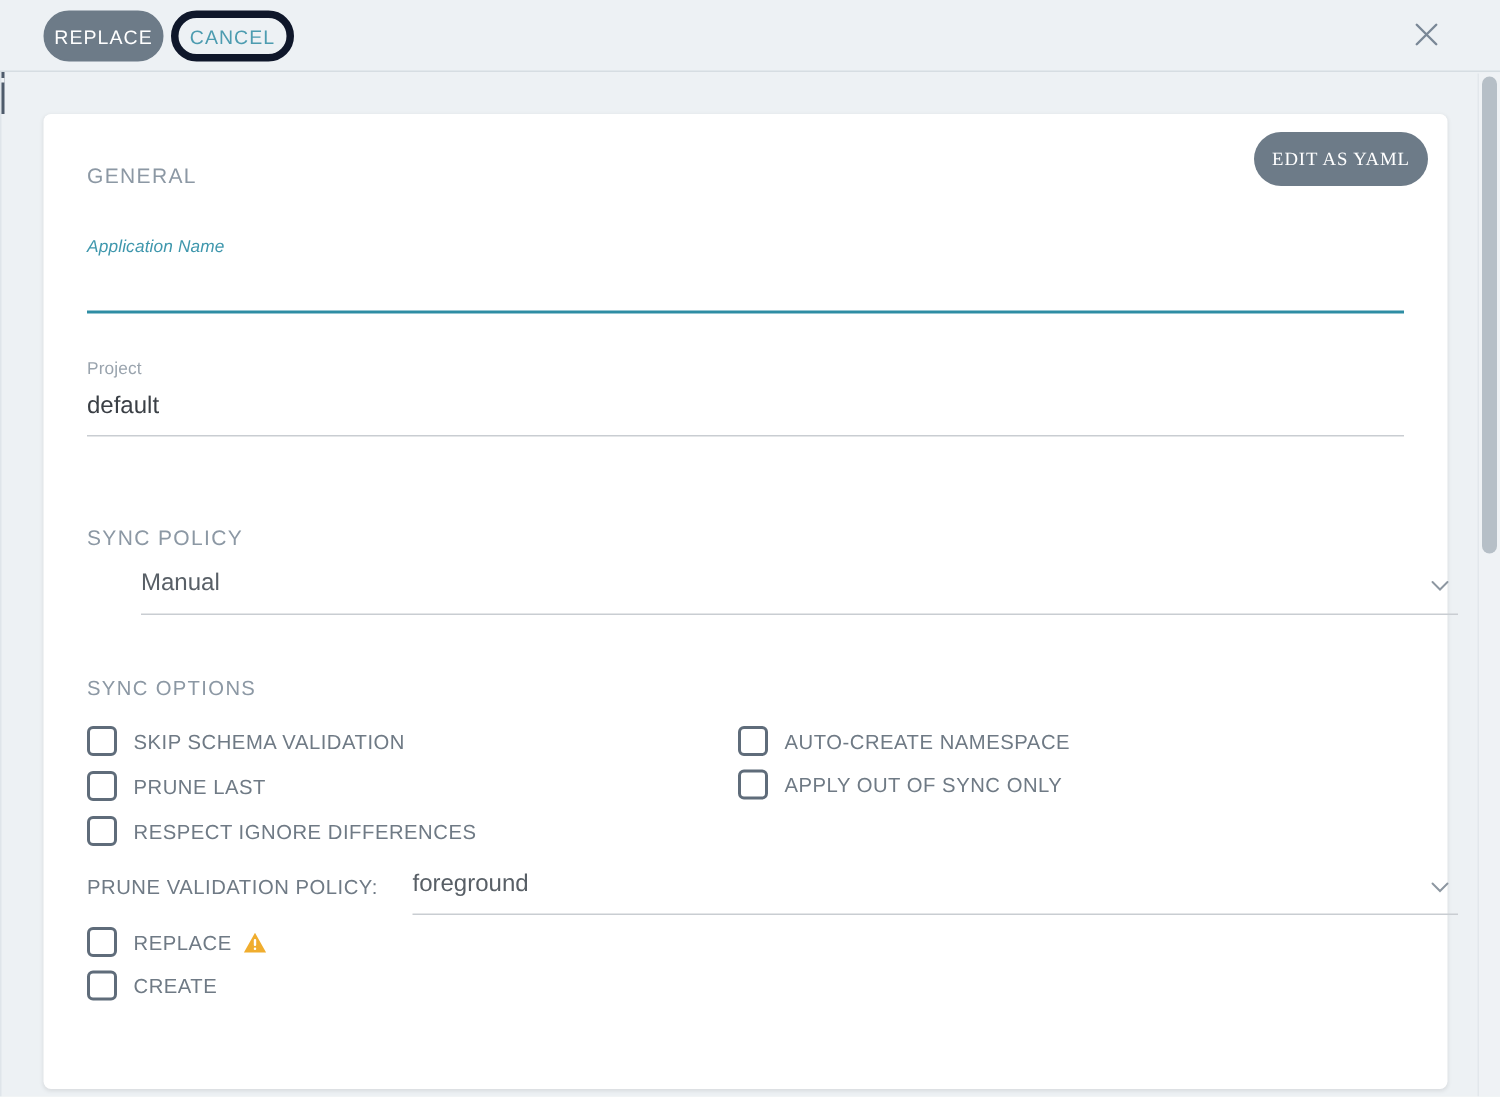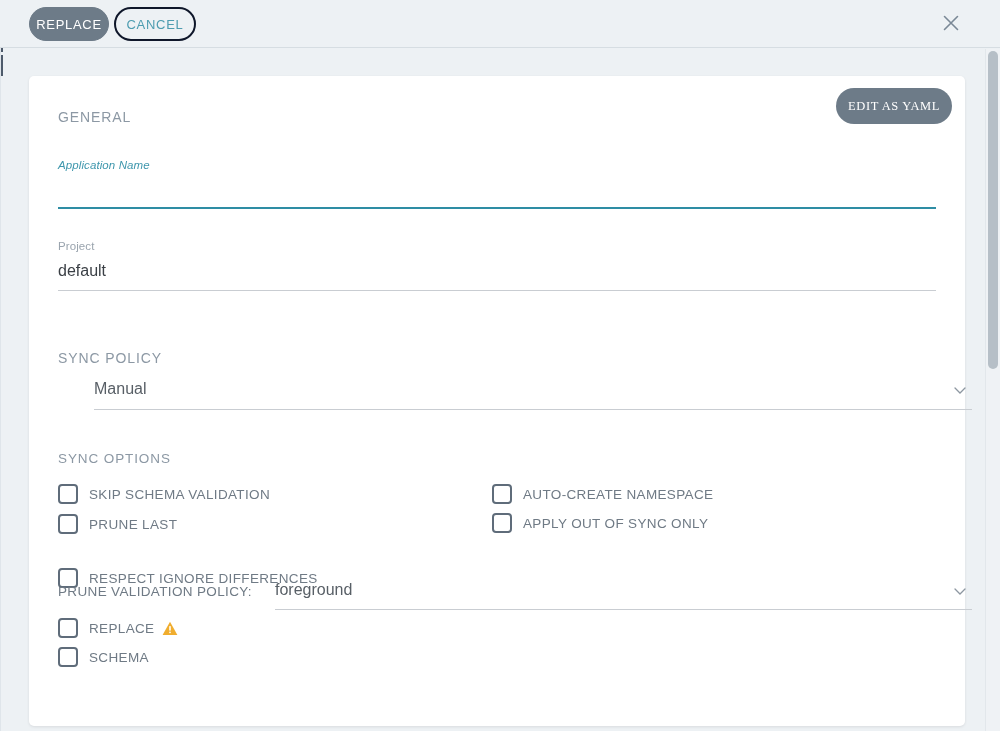--- a/index.html
+++ b/index.html
@@ -69,21 +69,21 @@
     color: #ffffff;
     border: 1px solid #6d7b88;
     font-weight: 400;
   }
 
   .btn-cancel {
     left: 114px; top: 7px;
     width: 82px;
     background: transparent;
     color: #4d9cb0;
-    border: 2px solid #0f172a;
+    border: 5px solid #0f172a;
   }
 
   .close-btn {
     position: absolute;
     right: 36px; top: 10px;
     width: 26px; height: 26px;
     display: flex;
     align-items: center;
     justify-content: center;
     cursor: pointer;
@@ -300,21 +300,21 @@
       <div class="section-title" style="top:375px; left:0; font-size:13.5px;">SYNC OPTIONS</div>
 
       <div class="cb-row" style="top:408px; left:0;">
         <span class="cb-box"></span>
         <span class="cb-label">SKIP SCHEMA VALIDATION</span>
       </div>
       <div class="cb-row" style="top:438px; left:0;">
         <span class="cb-box"></span>
         <span class="cb-label">PRUNE LAST</span>
       </div>
-      <div class="cb-row" style="top:492px; left:0;">
+      <div class="cb-row" style="top:468px; left:0;">
         <span class="cb-box"></span>
         <span class="cb-label">RESPECT IGNORE DIFFERENCES</span>
       </div>
 
       <div class="cb-row" style="top:408px; left:434px;">
         <span class="cb-box"></span>
         <span class="cb-label">AUTO-CREATE NAMESPACE</span>
       </div>
       <div class="cb-row" style="top:437px; left:434px;">
         <span class="cb-box"></span>
@@ -340,18 +340,18 @@
           <svg width="16" height="15" viewBox="0 0 16 15">
             <path d="M8 0.8 L15.4 14 L0.6 14 Z" fill="#f0ad2e"></path>
             <rect x="7.2" y="5" width="1.6" height="4.7" rx="0.7" fill="#ffffff"></rect>
             <rect x="7.2" y="10.6" width="1.6" height="1.7" rx="0.7" fill="#ffffff"></rect>
           </svg>
         </span>
       </div>
 
       <div class="cb-row" style="top:571px; left:0;">
         <span class="cb-box"></span>
-        <span class="cb-label">SCHEMA</span>
+        <span class="cb-label">CREATE</span>
       </div>
 
     </div>
   </div>
 </div>
 
 </body></html>

